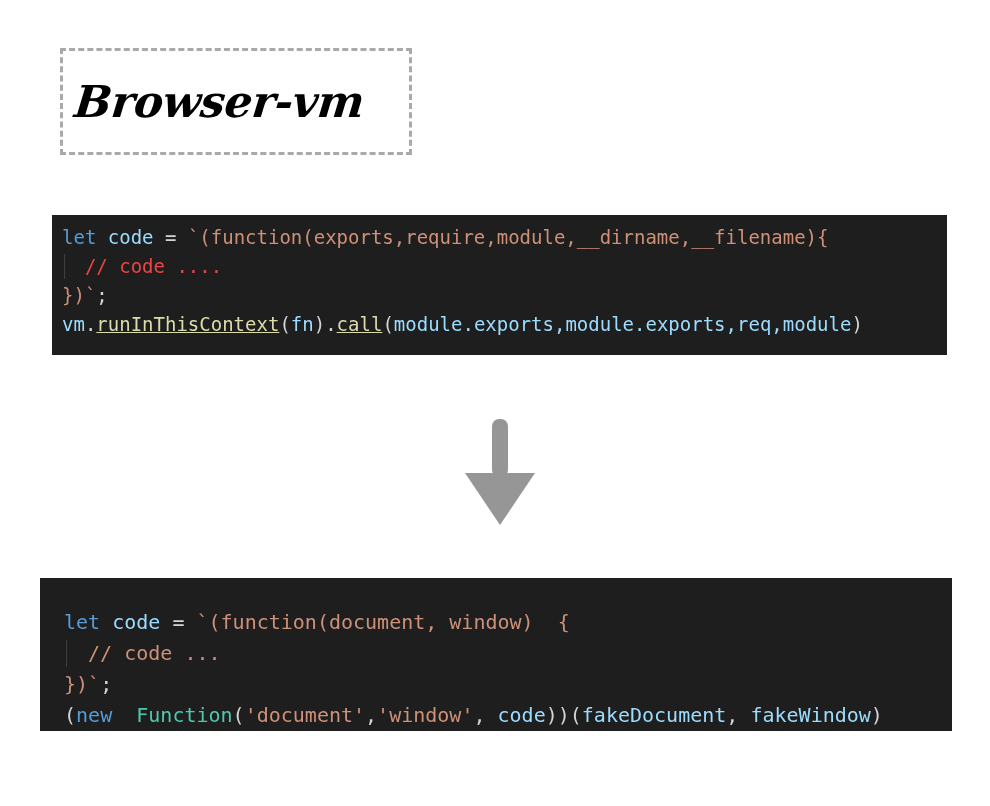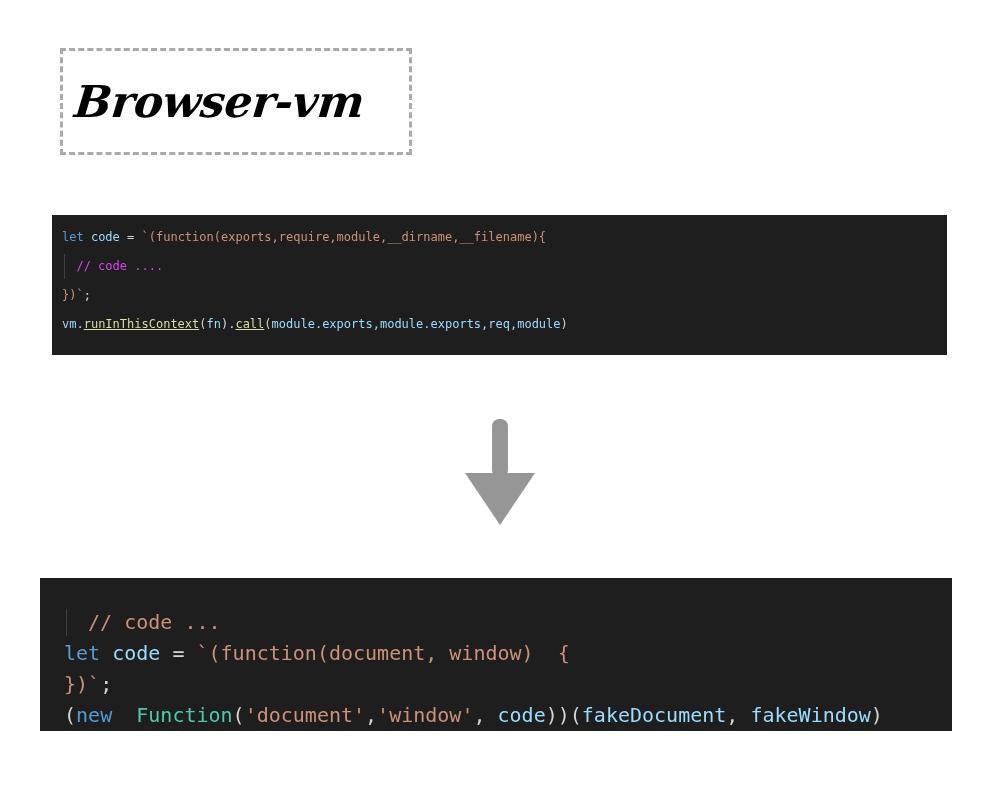--- a/index.html
+++ b/index.html
@@ -48,21 +48,21 @@
     overflow: hidden;
     box-sizing: border-box;
     font-family: "DejaVu Sans Mono", "Liberation Mono", monospace;
     color: #d4d4d4;
   }
   .code-block.block-1 {
     left: 52px;
     top: 215px;
     width: 895px;
     height: 140px;
-    font-size: 12px;
+    font-size: 19px;
     line-height: 29px;
     padding: 8px 0 0 10px;
   }
   .code-block.block-2 {
     left: 40px;
     top: 578px;
     width: 912px;
     height: 153px;
     font-size: 20px;
     line-height: 31px;
@@ -107,32 +107,32 @@
 </style>
 </head>
 <body>
 
 <div class="title-card" style="border-color: rgb(169, 169, 169);">
   <div class="title-text">Browser-vm</div>
 </div>
 
 <div class="code-block block-1" id="block-0" style="background: rgb(30, 30, 30); color: rgb(212, 212, 212);">
     <div class="code-line"><span class="t-kw" style="color: rgb(86, 156, 214);">let</span><span class="t-op" style="color: rgb(212, 212, 212);"> </span><span class="t-var" style="color: rgb(156, 220, 254);">code</span><span class="t-op" style="color: rgb(212, 212, 212);"> = </span><span class="t-str" style="color: rgb(206, 145, 120);">`(function(exports,require,module,__dirname,__filename){</span></div>
-    <div class="code-line indented"><span class="t-comment" style="color: #d946ef;">  // code ....</span></div>
+    <div class="code-line indented"><span class="t-comment" style="color: #ef4444;">  // code ....</span></div>
     <div class="code-line"><span class="t-punct" style="color: rgb(206, 145, 120);">})`</span><span class="t-op" style="color: rgb(212, 212, 212);">;</span></div>
     <div class="code-line"><span class="t-var" style="color: rgb(156, 220, 254);">vm</span><span class="t-op" style="color: rgb(212, 212, 212);">.</span><span class="t-fn" style="color: rgb(220, 220, 170);">runInThisContext</span><span class="t-op" style="color: rgb(212, 212, 212);">(</span><span class="t-var" style="color: rgb(156, 220, 254);">fn</span><span class="t-op" style="color: rgb(212, 212, 212);">).</span><span class="t-fn" style="color: rgb(220, 220, 170);">call</span><span class="t-op" style="color: rgb(212, 212, 212);">(</span><span class="t-var" style="color: rgb(156, 220, 254);">module.exports,module.exports,req,module</span><span class="t-op" style="color: rgb(212, 212, 212);">)</span></div>
   </div>
 
 <div class="arrow-wrap">
   <svg width="90" height="112" viewBox="0 0 90 112">
     <g id="arrow-shape">
       <rect x="37" y="4" width="16" height="58" rx="7" ry="7" fill="#969696"></rect>
       <path d="M 10 58 L 80 58 L 45 110 Z" fill="#969696"></path>
     </g>
   </svg>
 </div>
 
 <div class="code-block block-2" id="block-1" style="background: rgb(30, 30, 30); color: rgb(212, 212, 212);">
+    <div class="code-line"><span class="t-kw" style="color: rgb(86, 156, 214);">let</span><span class="t-op" style="color: rgb(212, 212, 212);"> </span><span class="t-var" style="color: rgb(156, 220, 254);">code</span><span class="t-op" style="color: rgb(212, 212, 212);"> = </span><span class="t-str" style="color: rgb(206, 145, 120);">`(function(document, window)  {</span></div>
     <div class="code-line indented"><span class="t-comment" style="color: rgb(206, 145, 120);">  // code ...</span></div>
-    <div class="code-line"><span class="t-kw" style="color: rgb(86, 156, 214);">let</span><span class="t-op" style="color: rgb(212, 212, 212);"> </span><span class="t-var" style="color: rgb(156, 220, 254);">code</span><span class="t-op" style="color: rgb(212, 212, 212);"> = </span><span class="t-str" style="color: rgb(206, 145, 120);">`(function(document, window)  {</span></div>
     <div class="code-line"><span class="t-punct" style="color: rgb(206, 145, 120);">})`</span><span class="t-op" style="color: rgb(212, 212, 212);">;</span></div>
     <div class="code-line"><span class="t-op" style="color: rgb(212, 212, 212);">(</span><span class="t-kw" style="color: rgb(86, 156, 214);">new</span><span class="t-op" style="color: rgb(212, 212, 212);">  </span><span class="t-class" style="color: rgb(78, 201, 176);">Function</span><span class="t-op" style="color: rgb(212, 212, 212);">(</span><span class="t-str" style="color: rgb(206, 145, 120);">'document'</span><span class="t-op" style="color: rgb(212, 212, 212);">,</span><span class="t-str" style="color: rgb(206, 145, 120);">'window'</span><span class="t-op" style="color: rgb(212, 212, 212);">, </span><span class="t-var" style="color: rgb(156, 220, 254);">code</span><span class="t-op" style="color: rgb(212, 212, 212);">))(</span><span class="t-var" style="color: rgb(156, 220, 254);">fakeDocument</span><span class="t-op" style="color: rgb(212, 212, 212);">, </span><span class="t-var" style="color: rgb(156, 220, 254);">fakeWindow</span><span class="t-op" style="color: rgb(212, 212, 212);">)</span></div>
   </div>
 
 </body></html>

